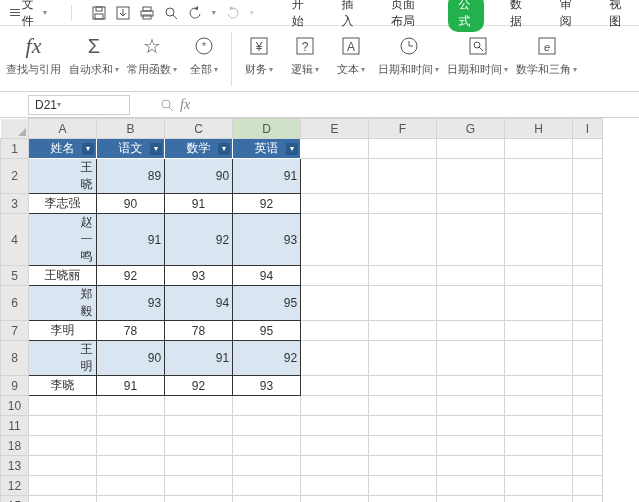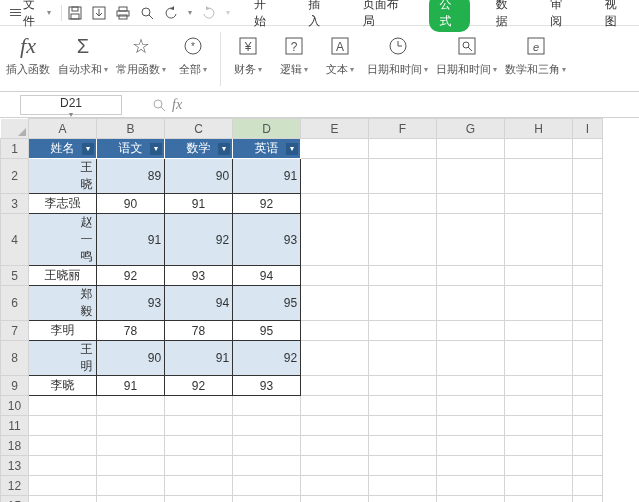--- a/index.html
+++ b/index.html
@@ -1,31 +1,31 @@
 <!DOCTYPE html>
 <html><head>
 <meta charset="utf-8">
 <style>
   * { box-sizing: border-box; margin: 0; padding: 0; font-family: "Microsoft YaHei", sans-serif; }
   body { background: #fff; font-size: 12px; color: #333; overflow: hidden; width: 639px; height: 502px; }
-  .menubar { display: flex; align-items: center; height: 26px; padding: 0 6px; gap: 2px; border-bottom: 1px solid #e0e0e0; }
+  .menubar { display: flex; align-items: center; height: 26px; padding: 0 6px; gap: 16px; border-bottom: 1px solid #e0e0e0; }
   .menubar .file { display: flex; align-items: center; gap: 2px; padding: 2px 4px; }
   .menubar .sep { width: 1px; height: 16px; background: #ddd; margin: 0 4px; }
   .menubar .qat { display: flex; align-items: center; gap: 10px; }
   .menubar .tabs { display: flex; align-items: center; gap: 18px; margin-left: 14px; }
   .menubar .tab { padding: 2px 8px; cursor: pointer; }
   .menubar .tab.active { background: #22b14c; color: #fff; border-radius: 10px; padding: 2px 10px; }
   .ribbon { display: flex; align-items: flex-start; height: 66px; border-bottom: 1px solid #d0d0d0; padding: 4px 2px 0; }
   .rgroup { display: flex; flex-direction: column; align-items: center; justify-content: flex-start; padding: 0 4px; min-width: 46px; }
   .rgroup .icon { height: 32px; display: flex; align-items: center; justify-content: center; font-size: 20px; color: #555; }
   .rgroup .lbl { font-size: 11px; color: #555; white-space: nowrap; display: flex; align-items: center; gap: 2px; }
   .rgroup .lbl .dd { font-size: 8px; color: #888; }
   .vsep { width: 1px; background: #e0e0e0; height: 54px; margin: 2px 4px; }
   .namebox-row { display: flex; align-items: center; height: 26px; border-bottom: 1px solid #d0d0d0; }
-  .namebox { width: 102px; height: 20px; border: 1px solid #ccc; margin-left: 20px; padding: 0 6px; display: flex; align-items: center; background: #fff; flex-direction: column; }
+  .namebox { width: 102px; height: 20px; border: 1px solid #ccc; margin-left: 28px; padding: 0 6px; display: flex; align-items: center; background: #fff; }
   .namebox .dd { font-size: 8px; color: #888; }
   .fx-area { display: flex; align-items: center; gap: 6px; margin-left: 30px; color: #888; }
   .fx-area .fx { font-style: italic; font-family: serif; font-size: 14px; }
   .grid-wrap { position: relative; overflow: hidden; }
   table.grid { border-collapse: collapse; table-layout: fixed; }
   .grid th, .grid td { border: 1px solid #d4d4d4; height: 20px; text-align: center; font-size: 12px; font-weight: normal; }
   .grid .corner { width: 28px; background: #e8e8e8; border-top: none; border-left: none; position: relative; }
   .grid .corner::after { content: ""; position: absolute; right: 2px; bottom: 2px; border-style: solid; border-width: 0 0 8px 8px; border-color: transparent transparent #b0b0b0 transparent; }
   .grid th.colh { background: #e8e8e8; color: #555; width: 68px; }
   .grid th.colh.sel { background: #cfe2c7; }
@@ -105,21 +105,21 @@
     <span class="tab">数据</span>
     <span class="tab">审阅</span>
     <span class="tab">视图</span>
   </div>
 </div>
 
 <div class="ribbon">
   <div class="rgroup">
     <div class="icon" style="font-style:italic;font-family:serif;font-size:22px;">fx</div>
     <div class="lbl">
-        <span>插入函数</span>
+        <span>查找与引用</span>
       </div>
   </div>
   <div class="rgroup">
     <div class="icon">Σ</div>
     <div class="lbl">
         <span>自动求和</span>
         <span class="dd">▾</span>
       </div>
   </div>
   <div class="rgroup">

